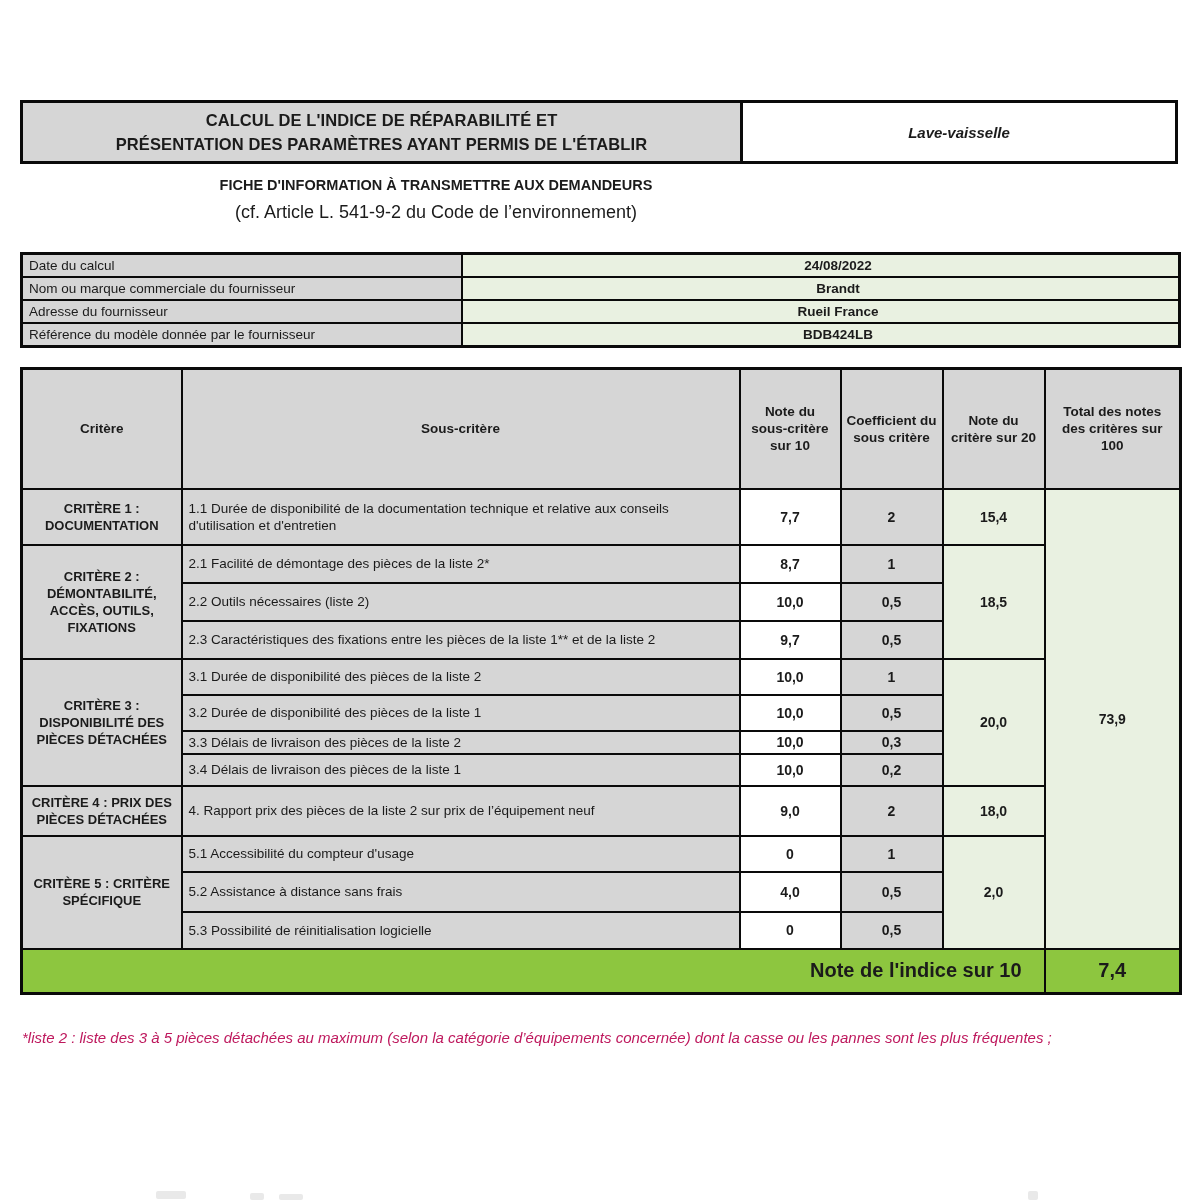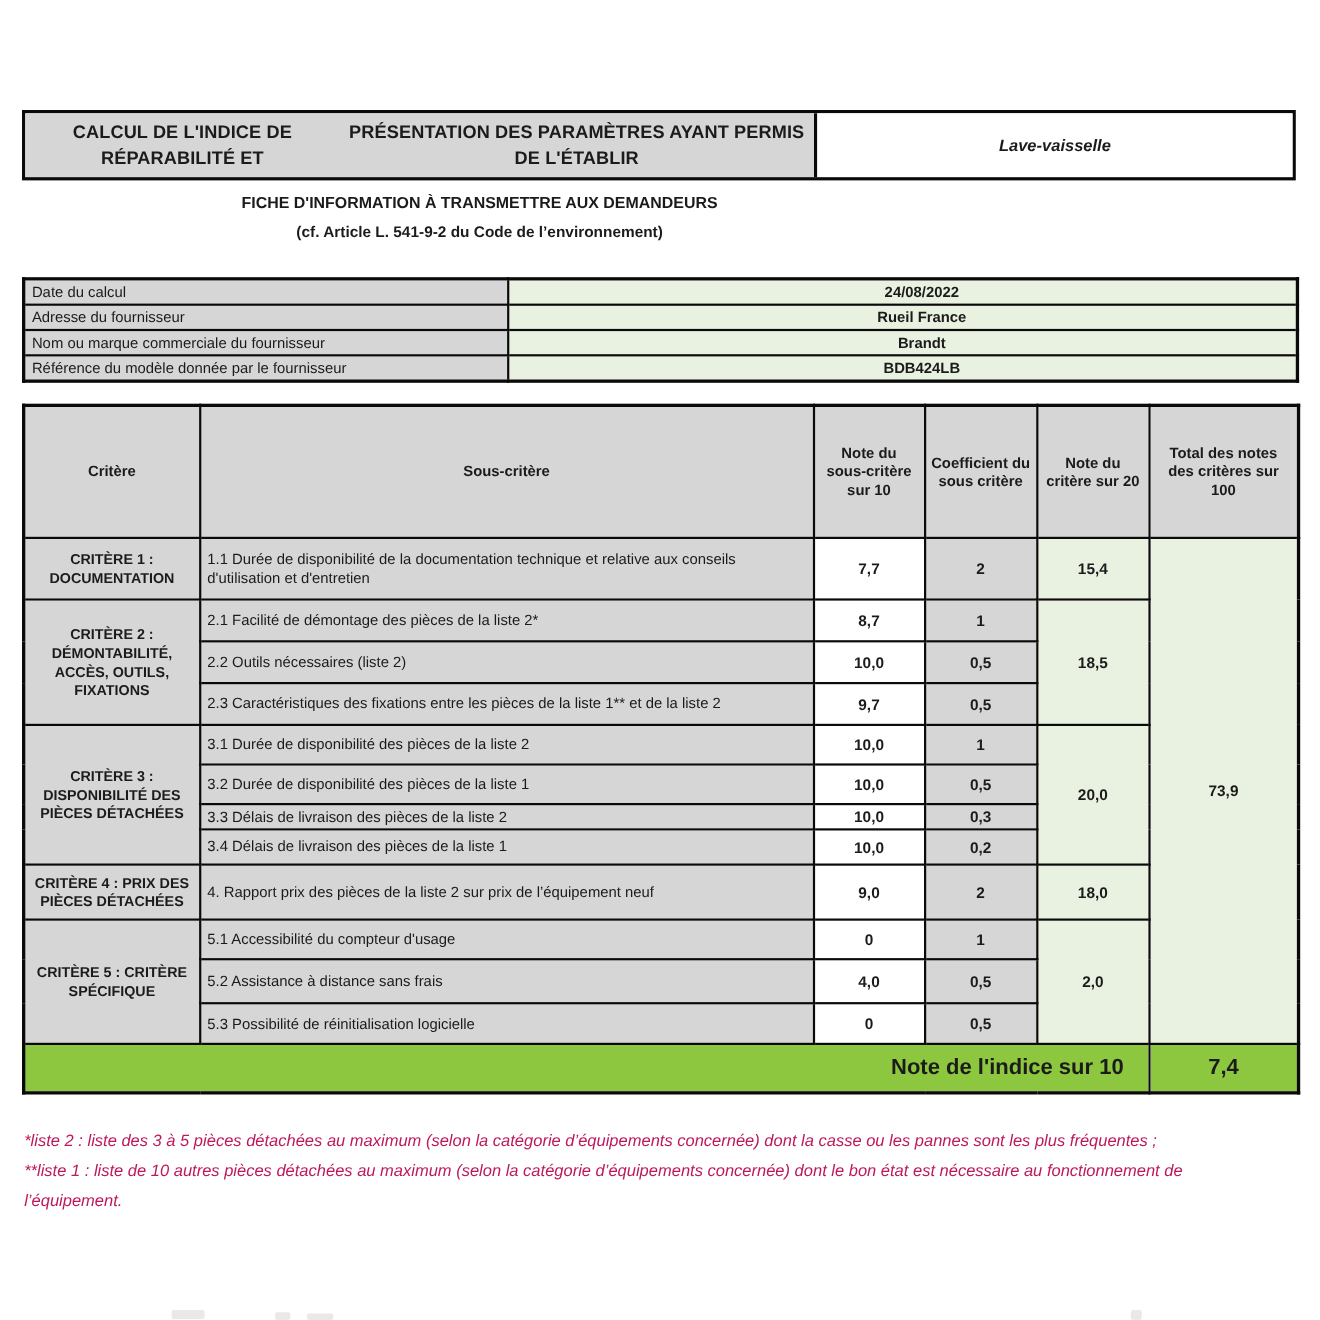--- a/index.html
+++ b/index.html
@@ -10,32 +10,32 @@
   }
   .page{position:absolute;inset:0;}
 
   
   .title-block{
     position:absolute;left:20px;top:100px;width:1158px;height:64px;
     border:3px solid #0a0a0a;display:flex;box-sizing:border-box;background:#fff;
   }
   .title-cell{
     width:720px;box-sizing:border-box;background:#d6d6d6;border-right:3px solid #0a0a0a;
-    display:flex;flex-direction:row;justify-content:center;align-items:center;
+    display:flex;flex-direction:column;justify-content:center;align-items:center;
     text-align:center;font-weight:700;font-size:16.5px;line-height:24px;letter-spacing:.1px;
   }
   .product-cell{
     flex:1;display:flex;align-items:center;justify-content:center;
     font-weight:700;font-style:italic;font-size:15px;background:#fff;
   }
 
   
   .subtitle{position:absolute;left:30px;top:177px;width:812px;text-align:center;}
   .subtitle .s1{font-weight:700;font-size:14.5px;}
-  .subtitle .s2{font-weight:700;font-size:14px;margin-top:9px;}
+  .subtitle .s2{font-weight:400;font-size:18px;margin-top:9px;}
 
   
   table{border-collapse:collapse;table-layout:fixed;}
   .info-table{
     position:absolute;left:20px;top:252px;width:1161px;
     border:3px solid #0a0a0a;
   }
   .info-table td{
     border:2px solid #0a0a0a;height:21px;font-size:13.5px;padding:0 6px;
     overflow:hidden;white-space:nowrap;
@@ -101,26 +101,26 @@
     <div class="s2">(cf. Article L. 541-9-2 du Code de l’environnement)</div>
   </div>
 
   <table class="info-table">
     <tbody>
       <tr>
         <td class="ilabel">Date du calcul</td>
         <td class="ivalue">24/08/2022</td>
       </tr>
       <tr>
+        <td class="ilabel">Nom ou marque commerciale du fournisseur</td>
+        <td class="ivalue">Brandt</td>
+      </tr>
+      <tr>
         <td class="ilabel">Adresse du fournisseur</td>
         <td class="ivalue">Rueil France</td>
-      </tr>
-      <tr>
-        <td class="ilabel">Nom ou marque commerciale du fournisseur</td>
-        <td class="ivalue">Brandt</td>
       </tr>
       <tr>
         <td class="ilabel">Référence du modèle donnée par le fournisseur</td>
         <td class="ivalue">BDB424LB</td>
       </tr>
     </tbody>
   </table>
 
   <table class="main-table">
     <colgroup>
@@ -227,21 +227,20 @@
 
       <tr style="height:45px">
         <td class="score-label" colspan="5">Note de l'indice sur 10</td>
         <td class="score-value">7,4</td>
       </tr>
     </tbody>
   </table>
 
   <div class="footnotes">
     <p>*liste 2 : liste des 3 à 5 pièces détachées au maximum (selon la catégorie d’équipements concernée) dont la casse ou les pannes sont les plus fréquentes ;</p>
-    <p>**liste 1 : liste de 10 autres pièces détachées au maximum (selon la catégorie d’équipements concernée) dont le bon état est nécessaire au fonctionnement de l’équipement.</p>
   </div>
 
   <div class="artifact" style="left:156px;top:1191px;width:30px;height:8px;"></div>
   <div class="artifact" style="left:250px;top:1193px;width:14px;height:7px;"></div>
   <div class="artifact" style="left:279px;top:1194px;width:24px;height:6px;"></div>
   <div class="artifact" style="left:1028px;top:1191px;width:10px;height:9px;"></div>
 
 </div>
 
 </body></html>

